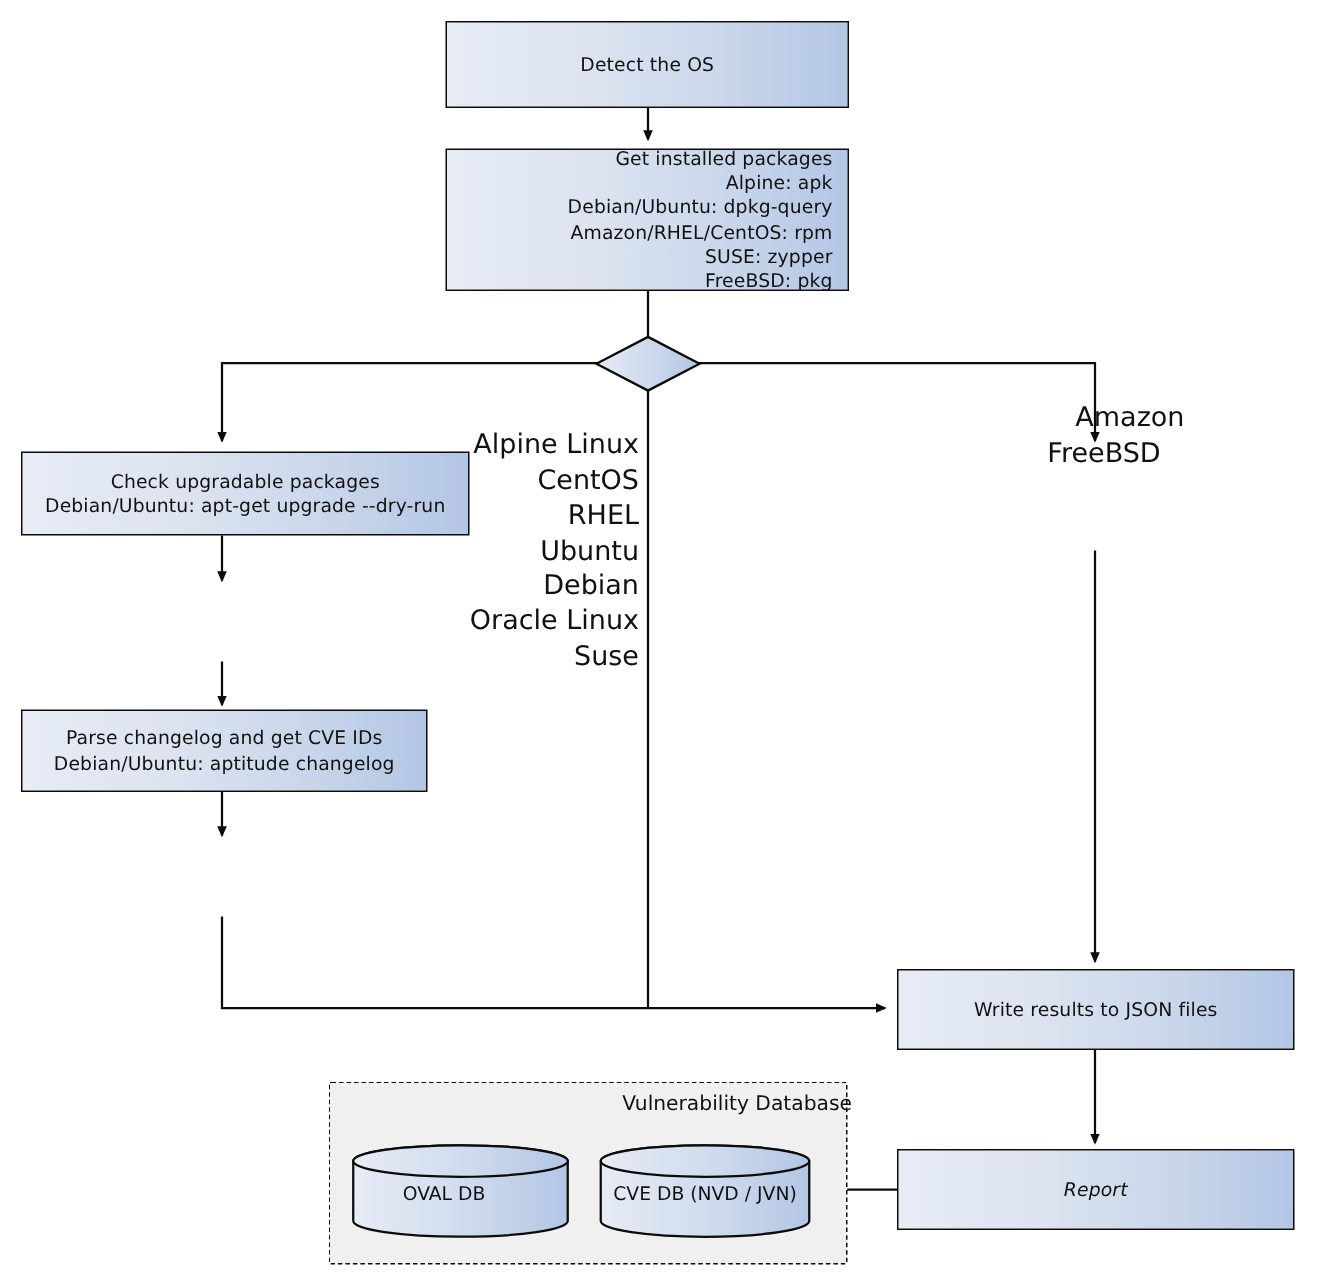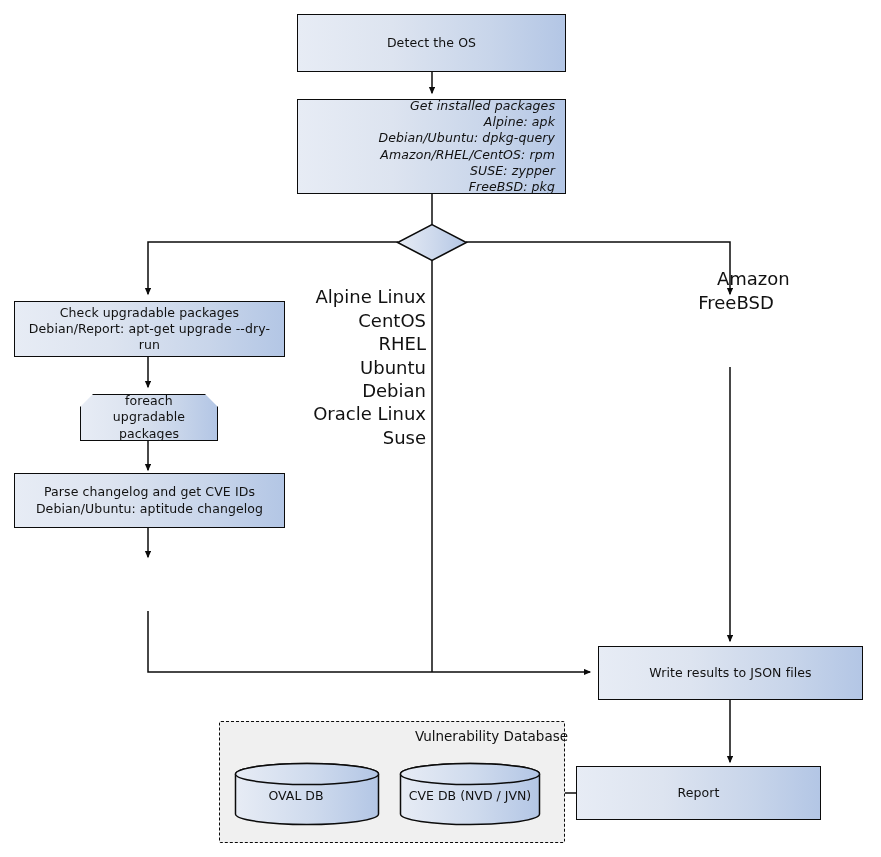--- a/index.html
+++ b/index.html
@@ -33,21 +33,21 @@
     justify-content: center;
     border: 1.4px solid #0b0b0b;
     background: linear-gradient(to right, #e7ecf5 0%, #dde4f0 35%, #c8d5ea 72%, #b3c6e5 100%);
     font-size: 12.5px;
     line-height: 1.30;
     letter-spacing: 0.1px;
     text-align: center;
     color: #111111;
   }
   .node .txt { width: 100%; padding: 0 6px; }
-  .node.right-align .txt { text-align: right; padding-right: 10px; font-style: italic; }
+  .node.right-align .txt { text-align: right; padding-right: 10px; }
 
   
   .loop-start {
     border: none;
     background: none;
   }
   .loop-start .shape {
     position: absolute;
     left: 0; top: 0; right: 0; bottom: 0;
     background: linear-gradient(to right, #e7ecf5 0%, #dde4f0 35%, #c8d5ea 72%, #b3c6e5 100%);
@@ -186,49 +186,42 @@
 Debian
 Oracle Linux
 Suse</span>
   </div>
 
   <div class="edge-label ca" style="left:694px; top:244px; width:84px;">
     <span style="white-space:pre;">Amazon
 FreeBSD</span>
   </div>
 
-  <div class="node" style="left:14px; top:301px; width:271px; height:56px;">
+  <div class="node" style="left:14px; top:301px; width:299px; height:56px;">
     <span class="txt">
       <span>Check upgradable packages</span><br>
-      <span>Debian/Report: apt-get upgrade --dry-run</span>
+      <span>Debian/Ubuntu: apt-get upgrade --dry-run</span>
     </span>
   </div>
 
-  <div class="node loop-start" style="left:80px; top:394px; width:138px; height:47px;">
-    <div class="shape"></div>
-    <span class="txt">
-      <span>foreach</span><br>
-      <span>upgradable  packages</span>
-    </span>
-  </div>
 
   <div class="node" style="left:14px; top:473px; width:271px; height:55px;">
     <span class="txt">
       <span>Parse changelog and get  CVE IDs</span><br>
       <span>Debian/Ubuntu: aptitude changelog</span>
     </span>
   </div>
 
 
 
   <div class="node" style="left:598px; top:646px; width:265px; height:54px;">
     <span class="txt">Write results to JSON files</span>
   </div>
 
-  <div class="node" style="left:576px; top:766px; width:245px; height:54px;">
+  <div class="node" style="left:598px; top:766px; width:265px; height:54px;font-style:italic;">
     <span class="txt">Report</span>
   </div>
 
   <div class="group-box" style="left:219px; top:721px; width:346px; height:122px;"></div>
 
   <div class="group-title" style="left:325px; top:728px; width:243px;">
     <span>Vulnerability Database</span>
   </div>
 
   <div class="cyl" style="left:234px; top:762px; width:124px; height:64px;">

